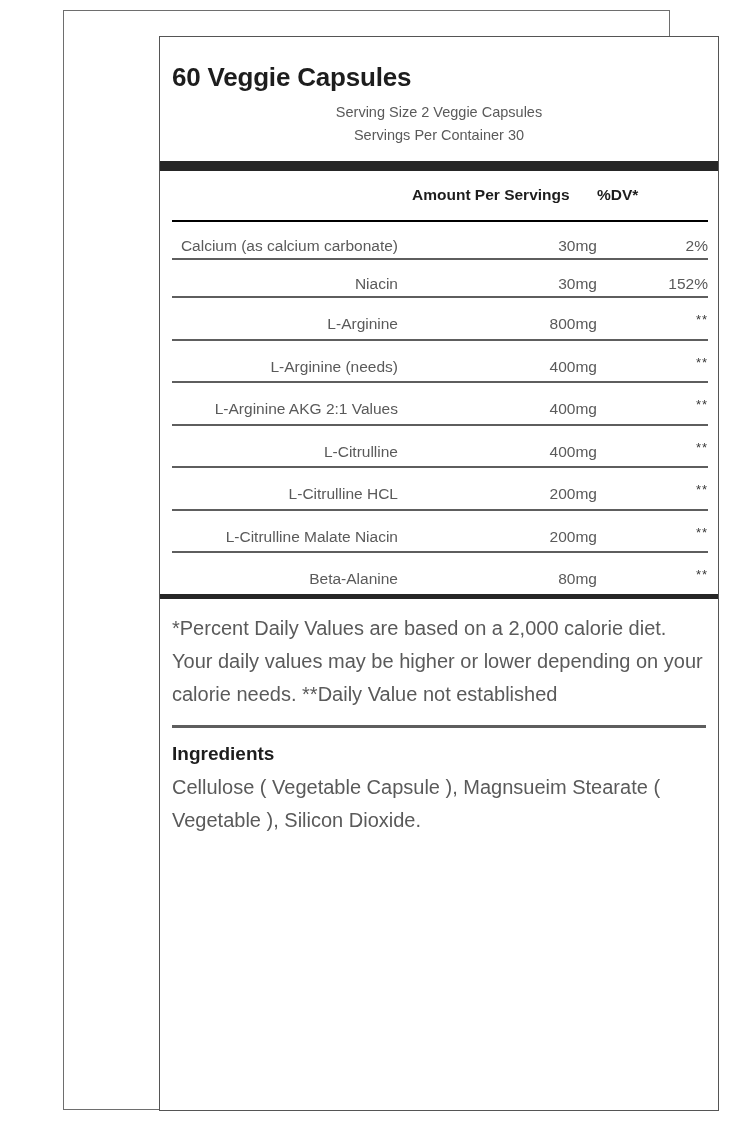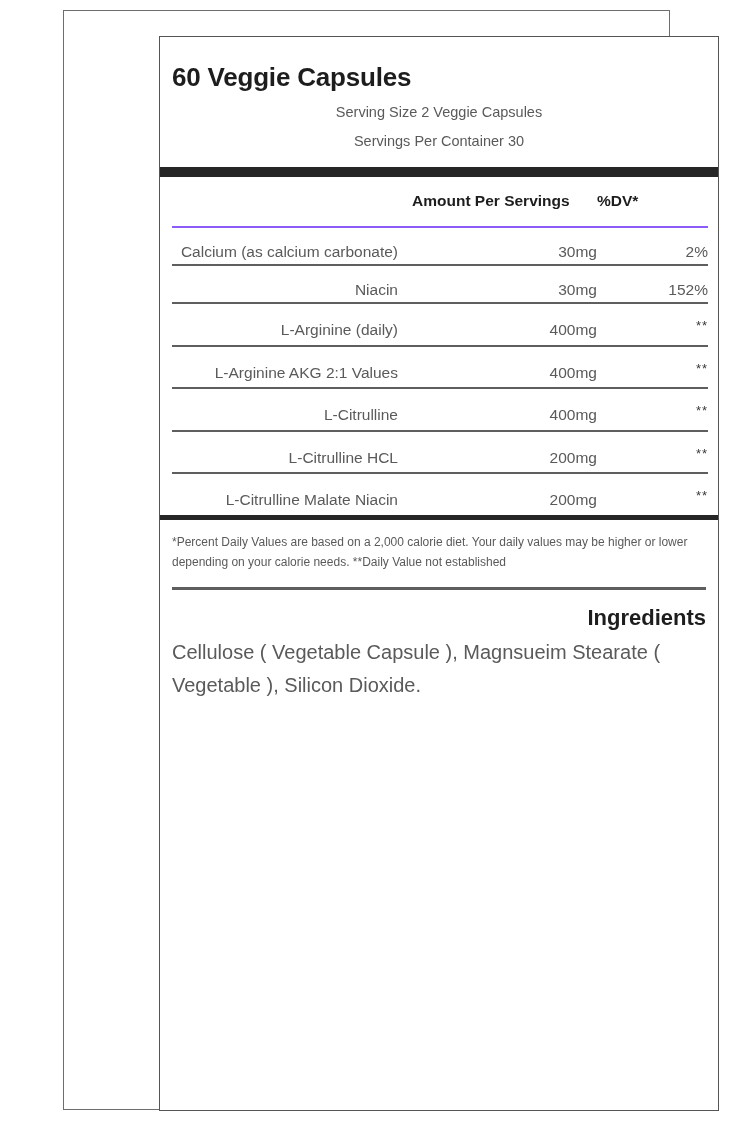--- a/index.html
+++ b/index.html
@@ -50,21 +50,21 @@
     line-height: 1.1;
   }
   .serving-line {
     font-size: 14.5px;
     color: #5a5a5a;
     line-height: 1.55;
     margin-top: 9px;
     text-align: center;
   }
   .serving-line + .serving-line {
-    margin-top: 7px;
+    margin-top: 1px;
   }
 
   
   .rule-thick {
     height: 10px;
     background: #262626;
     margin-top: 14px;
   }
   .rule-medium {
     height: 5px;
@@ -105,47 +105,46 @@
     font-size: 15.5px;
     color: #5a5a5a;
     line-height: 1.45;
     padding: 13px 0 1px 0;
     text-align: right;
   }
   .nutri-table tbody tr + tr td {
     border-top: 2px solid #5e5e5e;
   }
   .nutri-table thead tr th {
-    border-bottom: 2px solid #8b5cf6;
+    border-bottom: 2px solid #000000;
   }
   .cell-name  { padding-right: 14px !important; }
   .cell-amt   { }
   .dv-mark {
     font-size: 13px;
     vertical-align: 7px;
     letter-spacing: 1px;
     color: #3a3a3a;
   }
 
   
   .footnote {
-    font-size: 12px;
+    font-size: 20px;
     color: #5a5a5a;
     line-height: 1.66;
     padding: 13px 0 14px 0;
   }
 
   
   .ingredients-head {
-    font-size: 22px;
+    font-size: 19px;
     font-weight: bold;
     color: #1d1d1d;
-    margin: 14px 0 0 16px;
+    margin: 14px 0 0 0;
     line-height: 1.25;
-    text-align: right;
   }
   .ingredients-body {
     font-size: 20px;
     color: #5a5a5a;
     line-height: 1.66;
     margin-top: 5px;
   }
 </style>
 </head>
 <body>
@@ -182,21 +181,26 @@
             <td class="cell-name">Calcium (as calcium carbonate)</td>
             <td class="cell-amt">30mg</td>
             <td class="cell-dv">2%</td>
           </tr>
           <tr>
             <td class="cell-name">Niacin</td>
             <td class="cell-amt">30mg</td>
             <td class="cell-dv">152%</td>
           </tr>
           <tr>
-            <td class="cell-name">L-Arginine (daily)</td>
+            <td class="cell-name">L-Arginine</td>
+            <td class="cell-amt">800mg</td>
+            <td class="cell-dv"><span class="dv-mark">**</span></td>
+          </tr>
+          <tr>
+            <td class="cell-name">L-Arginine (needs)</td>
             <td class="cell-amt">400mg</td>
             <td class="cell-dv"><span class="dv-mark">**</span></td>
           </tr>
           <tr>
             <td class="cell-name">L-Arginine AKG 2:1 Values</td>
             <td class="cell-amt">400mg</td>
             <td class="cell-dv"><span class="dv-mark">**</span></td>
           </tr>
           <tr>
             <td class="cell-name">L-Citrulline</td>
@@ -206,20 +210,25 @@
           <tr>
             <td class="cell-name">L-Citrulline HCL</td>
             <td class="cell-amt">200mg</td>
             <td class="cell-dv"><span class="dv-mark">**</span></td>
           </tr>
           <tr>
             <td class="cell-name">L-Citrulline Malate Niacin</td>
             <td class="cell-amt">200mg</td>
             <td class="cell-dv"><span class="dv-mark">**</span></td>
           </tr>
+          <tr>
+            <td class="cell-name">Beta-Alanine</td>
+            <td class="cell-amt">80mg</td>
+            <td class="cell-dv"><span class="dv-mark">**</span></td>
+          </tr>
         </tbody>
       </table>
     </div>
 
     <div class="rule-medium"></div>
 
     <div class="pad">
       <div class="footnote">*Percent Daily Values are based on a 2,000 calorie diet. Your daily values may be higher or lower depending on your calorie needs. **Daily Value not established</div>
     </div>
 

